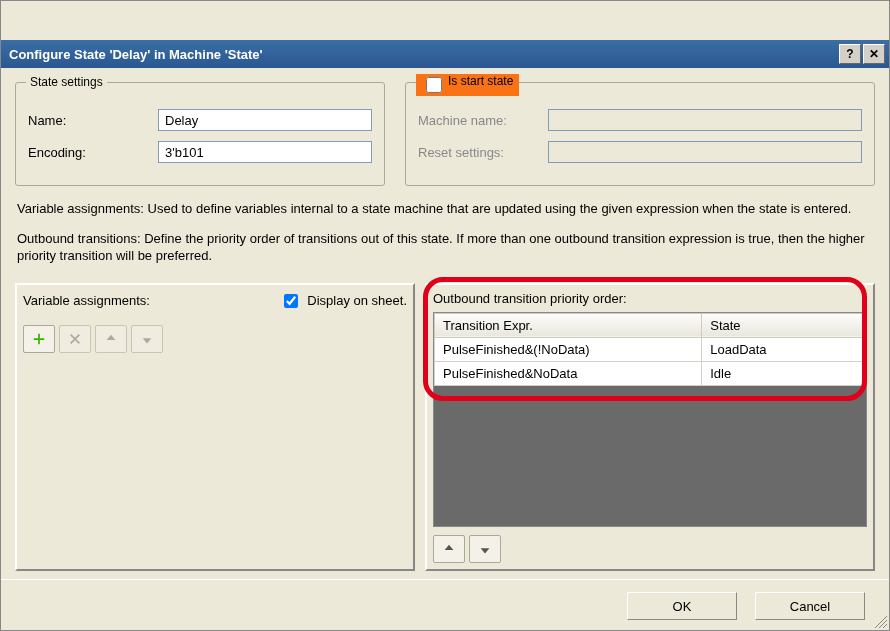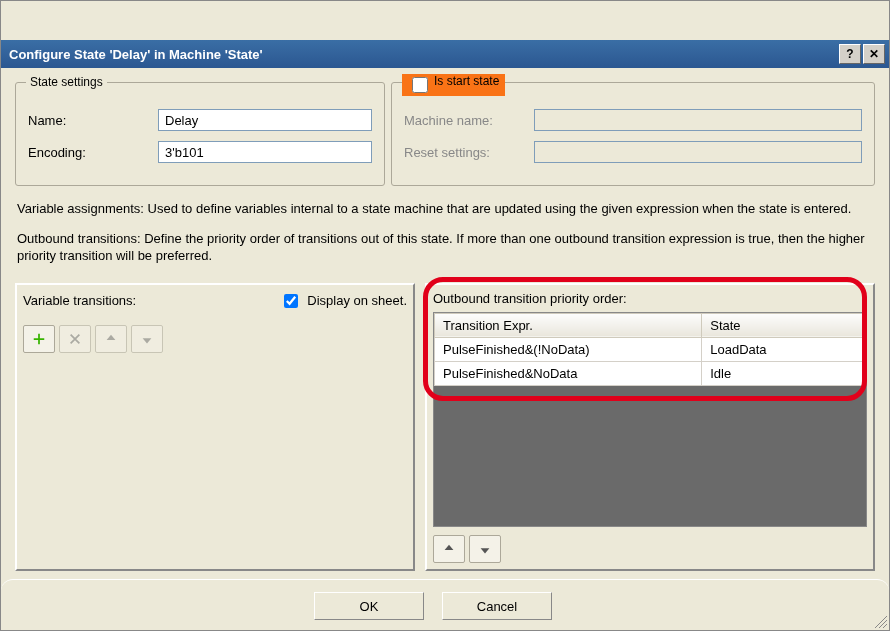--- a/index.html
+++ b/index.html
@@ -36,21 +36,21 @@
     border-right-color: #666; border-bottom-color: #666;
     margin-left: 2px;
     display: flex; align-items: center; justify-content: center;
     font-size: 12px; font-weight: bold; color: #000;
     cursor: pointer;
   }
   .content {
     flex: 1; padding: 14px 14px 8px 14px;
     display: flex; flex-direction: column;
   }
-  .top-row { display: flex; gap: 6px; }
+  .top-row { display: flex; gap: 20px; }
   .groupbox {
     border: 1px solid #aca899;
     border-radius: 3px;
     position: relative;
     padding: 16px 12px 12px 12px;
     flex: 1;
   }
   .groupbox .legend {
     position: absolute;
     top: -8px; left: 10px;
@@ -153,25 +153,24 @@
   .tbtn.disabled { opacity: .55; cursor: default; }
   .tbtn svg { width: 14px; height: 14px; }
   .right-panel-wrap { position: relative; flex: 1; display: flex; }
   .highlight {
     position: absolute;
     border: 5px solid #e1001a;
     border-radius: 20px;
     pointer-events: none;
   }
   .footer {
-    display: flex; justify-content: center;
+    display: flex; justify-content: flex-end;
     gap: 18px;
     padding: 12px 24px 10px 0;
     border-top: 1px solid #fff;
-    border-radius: 12px;
   }
   .footer .btn {
     width: 110px; height: 28px;
     background: #ece9d8;
     border: 1px solid #888;
     border-top-color: #fff; border-left-color: #fff;
     font-size: 13px;
     cursor: pointer;
   }
   .resize-grip {
@@ -230,21 +229,21 @@
 
     </div>
 
     <div class="help-text">Variable assignments: Used to define variables internal to a state machine that are updated using the given expression when the state is entered.</div>
     <div class="help-text" style="margin-top:12px">Outbound transitions: Define the priority order of transitions out of this state. If more than one outbound transition expression is true, then the higher priority transition will be preferred.</div>
 
     <div class="panels-row">
 
       <div class="panel" style="flex:0 0 400px">
         <div class="panel-head">
-          <span>Variable transitions:</span>
+          <span>Variable assignments:</span>
           <span class="spacer"></span>
           <input type="checkbox" checked="" style="">
           <span>Display on sheet.</span>
         </div>
         <div class="toolbar">
           <div class="tbtn">
             <svg viewBox="0 0 16 16">
                 <path d="M7 2h2v5h5v2H9v5H7V9H2V7h5z" fill="#37b400"></path>
               </svg>
           </div>

